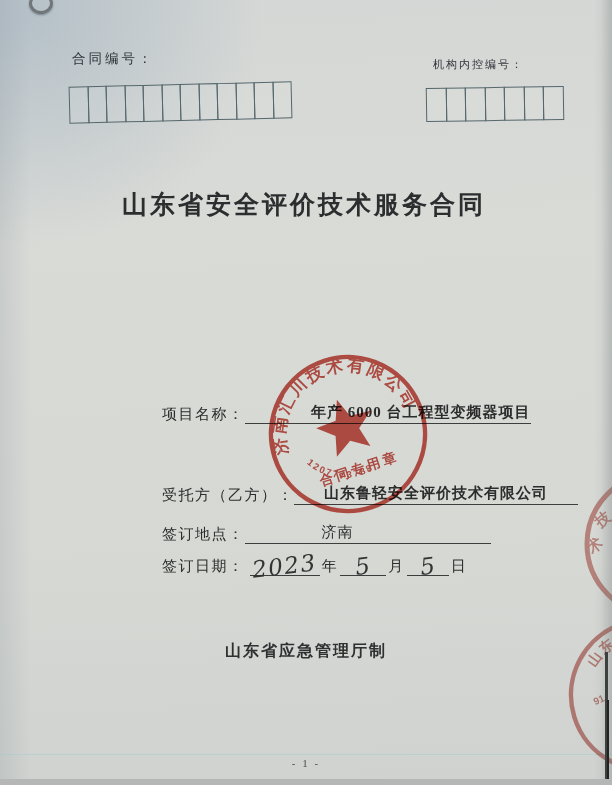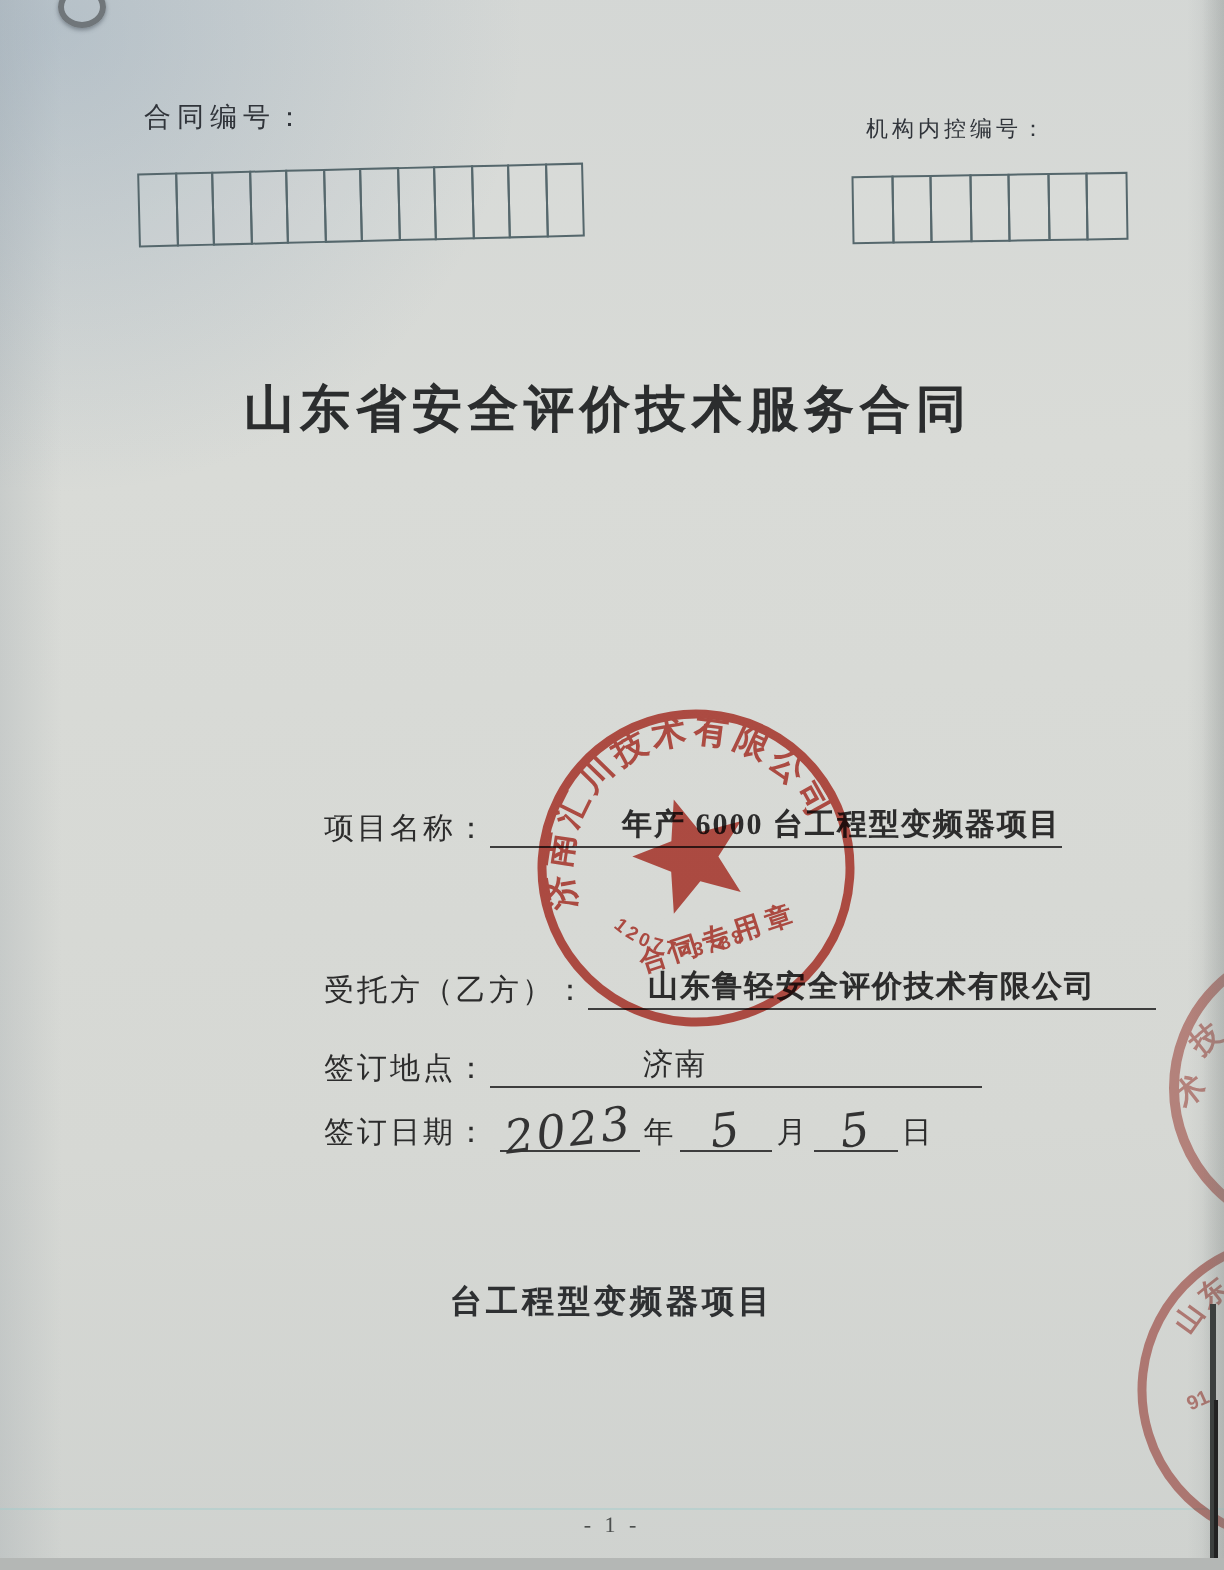--- a/index.html
+++ b/index.html
@@ -107,21 +107,21 @@
     </div>
     <div class="frow r3">
       <span class="flabel">受托方（乙方）：</span><span class="fvalue">山东鲁轻安全评价技术有限公司</span>
     </div>
     <div class="frow r5">
       <span class="flabel">签订日期：</span>
       <span class="hand hy"><span>2023</span></span><span class="dunit">年</span><span class="hand hm"><span>5</span></span><span class="dunit">月</span><span class="hand hd"><span>5</span></span><span class="dunit">日</span>
     </div>
   </div>
 
-  <div class="abs issuer">台工程型变频器项目</div>
+  <div class="abs issuer">山东省应急管理厅制</div>
   <div class="abs faintline"></div>
   <div class="abs pagenum">- 1 -</div>
 
   <svg class="stamp stamp-main" width="184" height="184" viewBox="0 0 184 184">
     <g transform="rotate(-18 92 92)" opacity="0.85">
       <circle cx="92" cy="92" r="77" fill="none" stroke-width="4.5" stroke="#c23a2f"></circle>
       <polygon transform="translate(92 86)" points="0,-30 -7.6,-10.5 -28.5,-9.3 -12.4,4 -17.6,24.3 0,13 17.6,24.3 12.4,4 28.5,-9.3 7.6,-10.5" fill="#c23a2f"></polygon>
       <defs>
         <path id="arcTop" d="M 29 92 A 63 63 0 1 1 155 92" fill="none"></path>
         <path id="arcBot" d="M 40 100 A 56 56 0 0 0 144 100" fill="none"></path>

